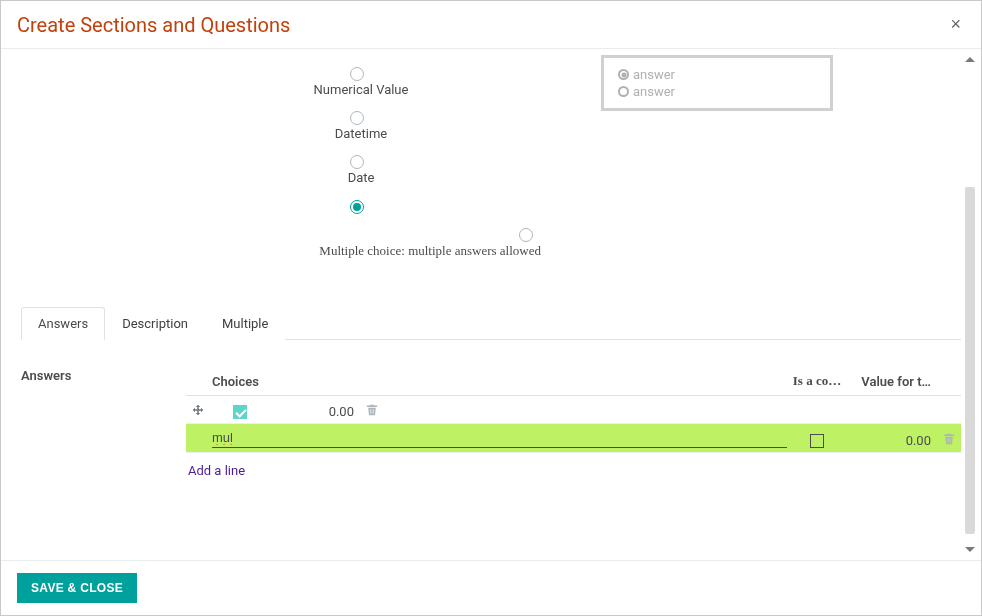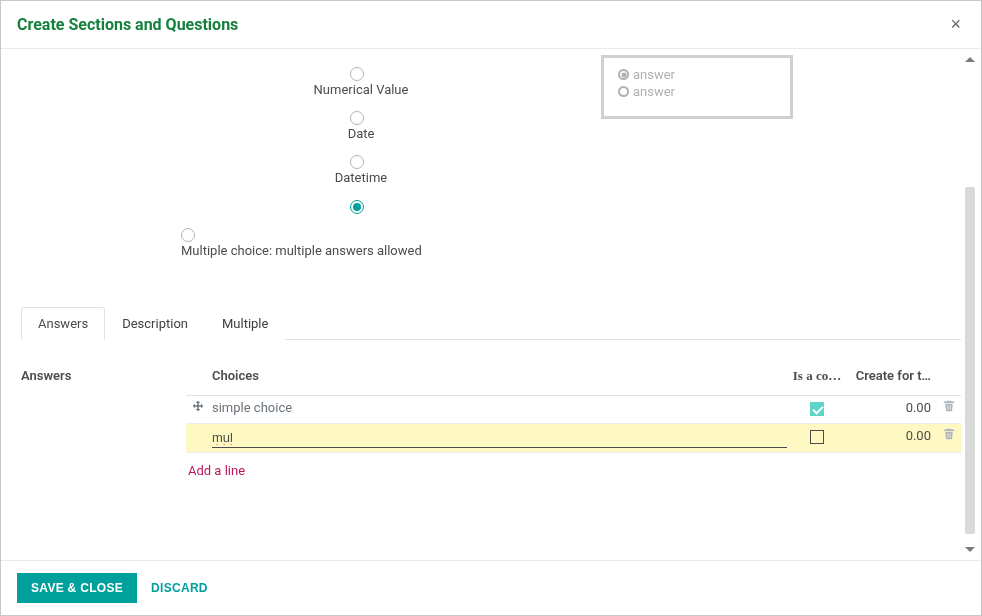--- a/index.html
+++ b/index.html
@@ -19,23 +19,23 @@
   }
   .modal-header {
     display: flex;
     align-items: center;
     justify-content: space-between;
     padding: 8px 16px;
     border-bottom: 1px solid #e9ecef;
     height: 48px;
   }
   .modal-title {
-    font-size: 16px;
-    font-weight: 700;
-    color: #15803d;
+    font-size: 20px;
+    font-weight: 400;
+    color: #c2410c;
   }
   .close-btn {
     background: none;
     border: none;
     font-size: 18px;
     color: #666;
     cursor: pointer;
     padding: 0 4px;
   }
   .modal-body {
@@ -84,21 +84,21 @@
     margin-left: 160px;
     width: 360px;
   }
   .radio-item {
     display: flex;
     align-items: center;
     padding: 6px 0;
     cursor: pointer;
     flex-direction: column;
   }
-  .radio-item.multiline { align-items: flex-start; }
+  .radio-item.multiline { align-items: flex-end; font-family: Liberation Serif, serif; }
   .radio-circle {
     width: 14px; height: 14px;
     border: 1.5px solid #adb5bd;
     border-radius: 50%;
     margin-right: 8px;
     flex-shrink: 0;
     position: relative;
   }
   .radio-item.selected .radio-circle { border-color: #00a09d; }
   .radio-item.selected .radio-circle::after {
@@ -107,22 +107,22 @@
     width: 8px; height: 8px;
     background: #00a09d;
     border-radius: 50%;
     top: 50%; left: 50%;
     transform: translate(-50%, -50%);
   }
   .radio-label { color: #4c4c4c; line-height: 1.4; }
 
   .preview-box {
     border: 3px solid #d0d0d0;
-    padding: 8px 14px 16px 14px;
-    width: 192px;
+    padding: 8px 14px 8px 14px;
+    width: 232px;
     margin-left: 60px;
     margin-top: -6px;
   }
   .preview-line {
     display: flex;
     align-items: center;
     gap: 4px;
     color: #b0b0b0;
     font-size: 13px;
     padding: 1px 0;
@@ -175,21 +175,21 @@
     width: 165px;
     font-weight: 600;
     color: #4c4c4c;
     flex-shrink: 0;
   }
   .answers-table {
     flex: 1;
   }
   .atable-header, .atable-row {
     display: flex;
-    align-items: flex-start;
+    align-items: flex-end;
     min-height: 28px;
   }
   .atable-header {
     border-bottom: 1px solid #dee2e6;
     padding-bottom: 6px;
     color: #4c4c4c;
     font-weight: 600;
     font-size: 13px;
   }
   .col-handle { width: 24px; flex-shrink: 0; text-align: center; }
@@ -198,21 +198,21 @@
   .col-score { width: 90px; text-align: right; flex-shrink: 0; padding-right: 6px; }
   .col-trash { width: 24px; text-align: center; flex-shrink: 0; color: #adb5bd; }
   .atable-header .col-correct, .atable-header .col-score {
     white-space: nowrap; overflow: hidden; text-overflow: ellipsis;
   }
   .atable-row {
     border-bottom: 1px solid #eceeef;
     padding: 4px 0;
   }
   .atable-row.editing {
-    background: #fef9c3;
+    background: #bef264;
   }
   .drag-handle svg { width: 12px; height: 12px; fill: #6c757d; }
   .checkbox {
     width: 14px; height: 14px;
     border: 1px solid #4c4c4c;
     display: inline-block;
     position: relative;
     vertical-align: middle;
   }
   .checkbox.checked { background: #5fd4c9; border-color: #5fd4c9; }
@@ -233,21 +233,21 @@
     background: transparent;
     width: 100%;
     padding: 2px 0;
     font-size: 13px;
     color: #4c4c4c;
     outline: none;
     text-decoration: underline red wavy;
     text-underline-offset: 2px;
   }
   .add-line {
-    color: #be185d;
+    color: #4c1d95;
     padding: 10px 0 6px 2px;
     cursor: pointer;
     font-size: 13px;
   }
 
   .modal-footer {
     border-top: 1px solid #e9ecef;
     padding: 12px 16px;
     display: flex;
     align-items: center;
@@ -278,25 +278,25 @@
     <div class="body-inner">
 
       <div class="top-row">
         <div class="radio-group">
           <div class="radio-item">
             <span class="radio-circle"></span>
             <span class="radio-label">Numerical Value</span>
           </div>
           <div class="radio-item">
             <span class="radio-circle"></span>
-            <span class="radio-label">Date</span>
+            <span class="radio-label">Datetime</span>
           </div>
           <div class="radio-item">
             <span class="radio-circle"></span>
-            <span class="radio-label">Datetime</span>
+            <span class="radio-label">Date</span>
           </div>
           <div class="radio-item selected">
             <span class="radio-circle"></span>
           </div>
           <div class="radio-item multiline">
             <span class="radio-circle" style="margin-top:2px;"></span>
             <span class="radio-label">Multiple choice: multiple answers allowed</span>
           </div>
         </div>
 
@@ -318,31 +318,30 @@
         <div class="tab">Multiple</div>
       </div>
 
       <div class="section">
         <div class="section-label">Answers</div>
         <div class="answers-table">
           <div class="atable-header">
             <div class="col-handle"></div>
             <div class="col-choice">Choices</div>
             <div class="col-correct">Is a co…</div>
-            <div class="col-score">Create for t…</div>
+            <div class="col-score">Value for t…</div>
             <div class="col-trash"></div>
           </div>
 
           <div class="atable-row">
             <div class="col-handle drag-handle">
               <svg viewBox="0 0 16 16">
                   <path d="M8 1l3 3H9v3h3V5l3 3-3 3V9H9v3h2l-3 3-3-3h2V9H4v2L1 8l3-3v2h3V4H5l3-3z"></path>
                 </svg>
             </div>
-            <div class="col-choice choice-text">simple choice</div>
             <div class="col-correct">
               <span class="checkbox checked"></span>
             </div>
             <div class="col-score">0.00</div>
             <div class="col-trash trash-icon">
               <svg viewBox="0 0 16 16">
                   <path d="M5 2V1h6v1h4v2H1V2h4zm-2 3h10l-1 10H4L3 5zm3 2v6h1V7H6zm3 0v6h1V7H9z"></path>
                 </svg>
             </div>
           </div>
@@ -370,15 +369,14 @@
     </div>
     <div class="scroll-triangles">
       <div class="scroll-up"></div>
       <div class="scroll-track"></div>
       <div class="scroll-down"></div>
     </div>
   </div>
 
   <div class="modal-footer">
     <button class="btn btn-primary">SAVE &amp; CLOSE</button>
-    <button class="btn btn-link">DISCARD</button>
   </div>
 </div>
 
 </body></html>

